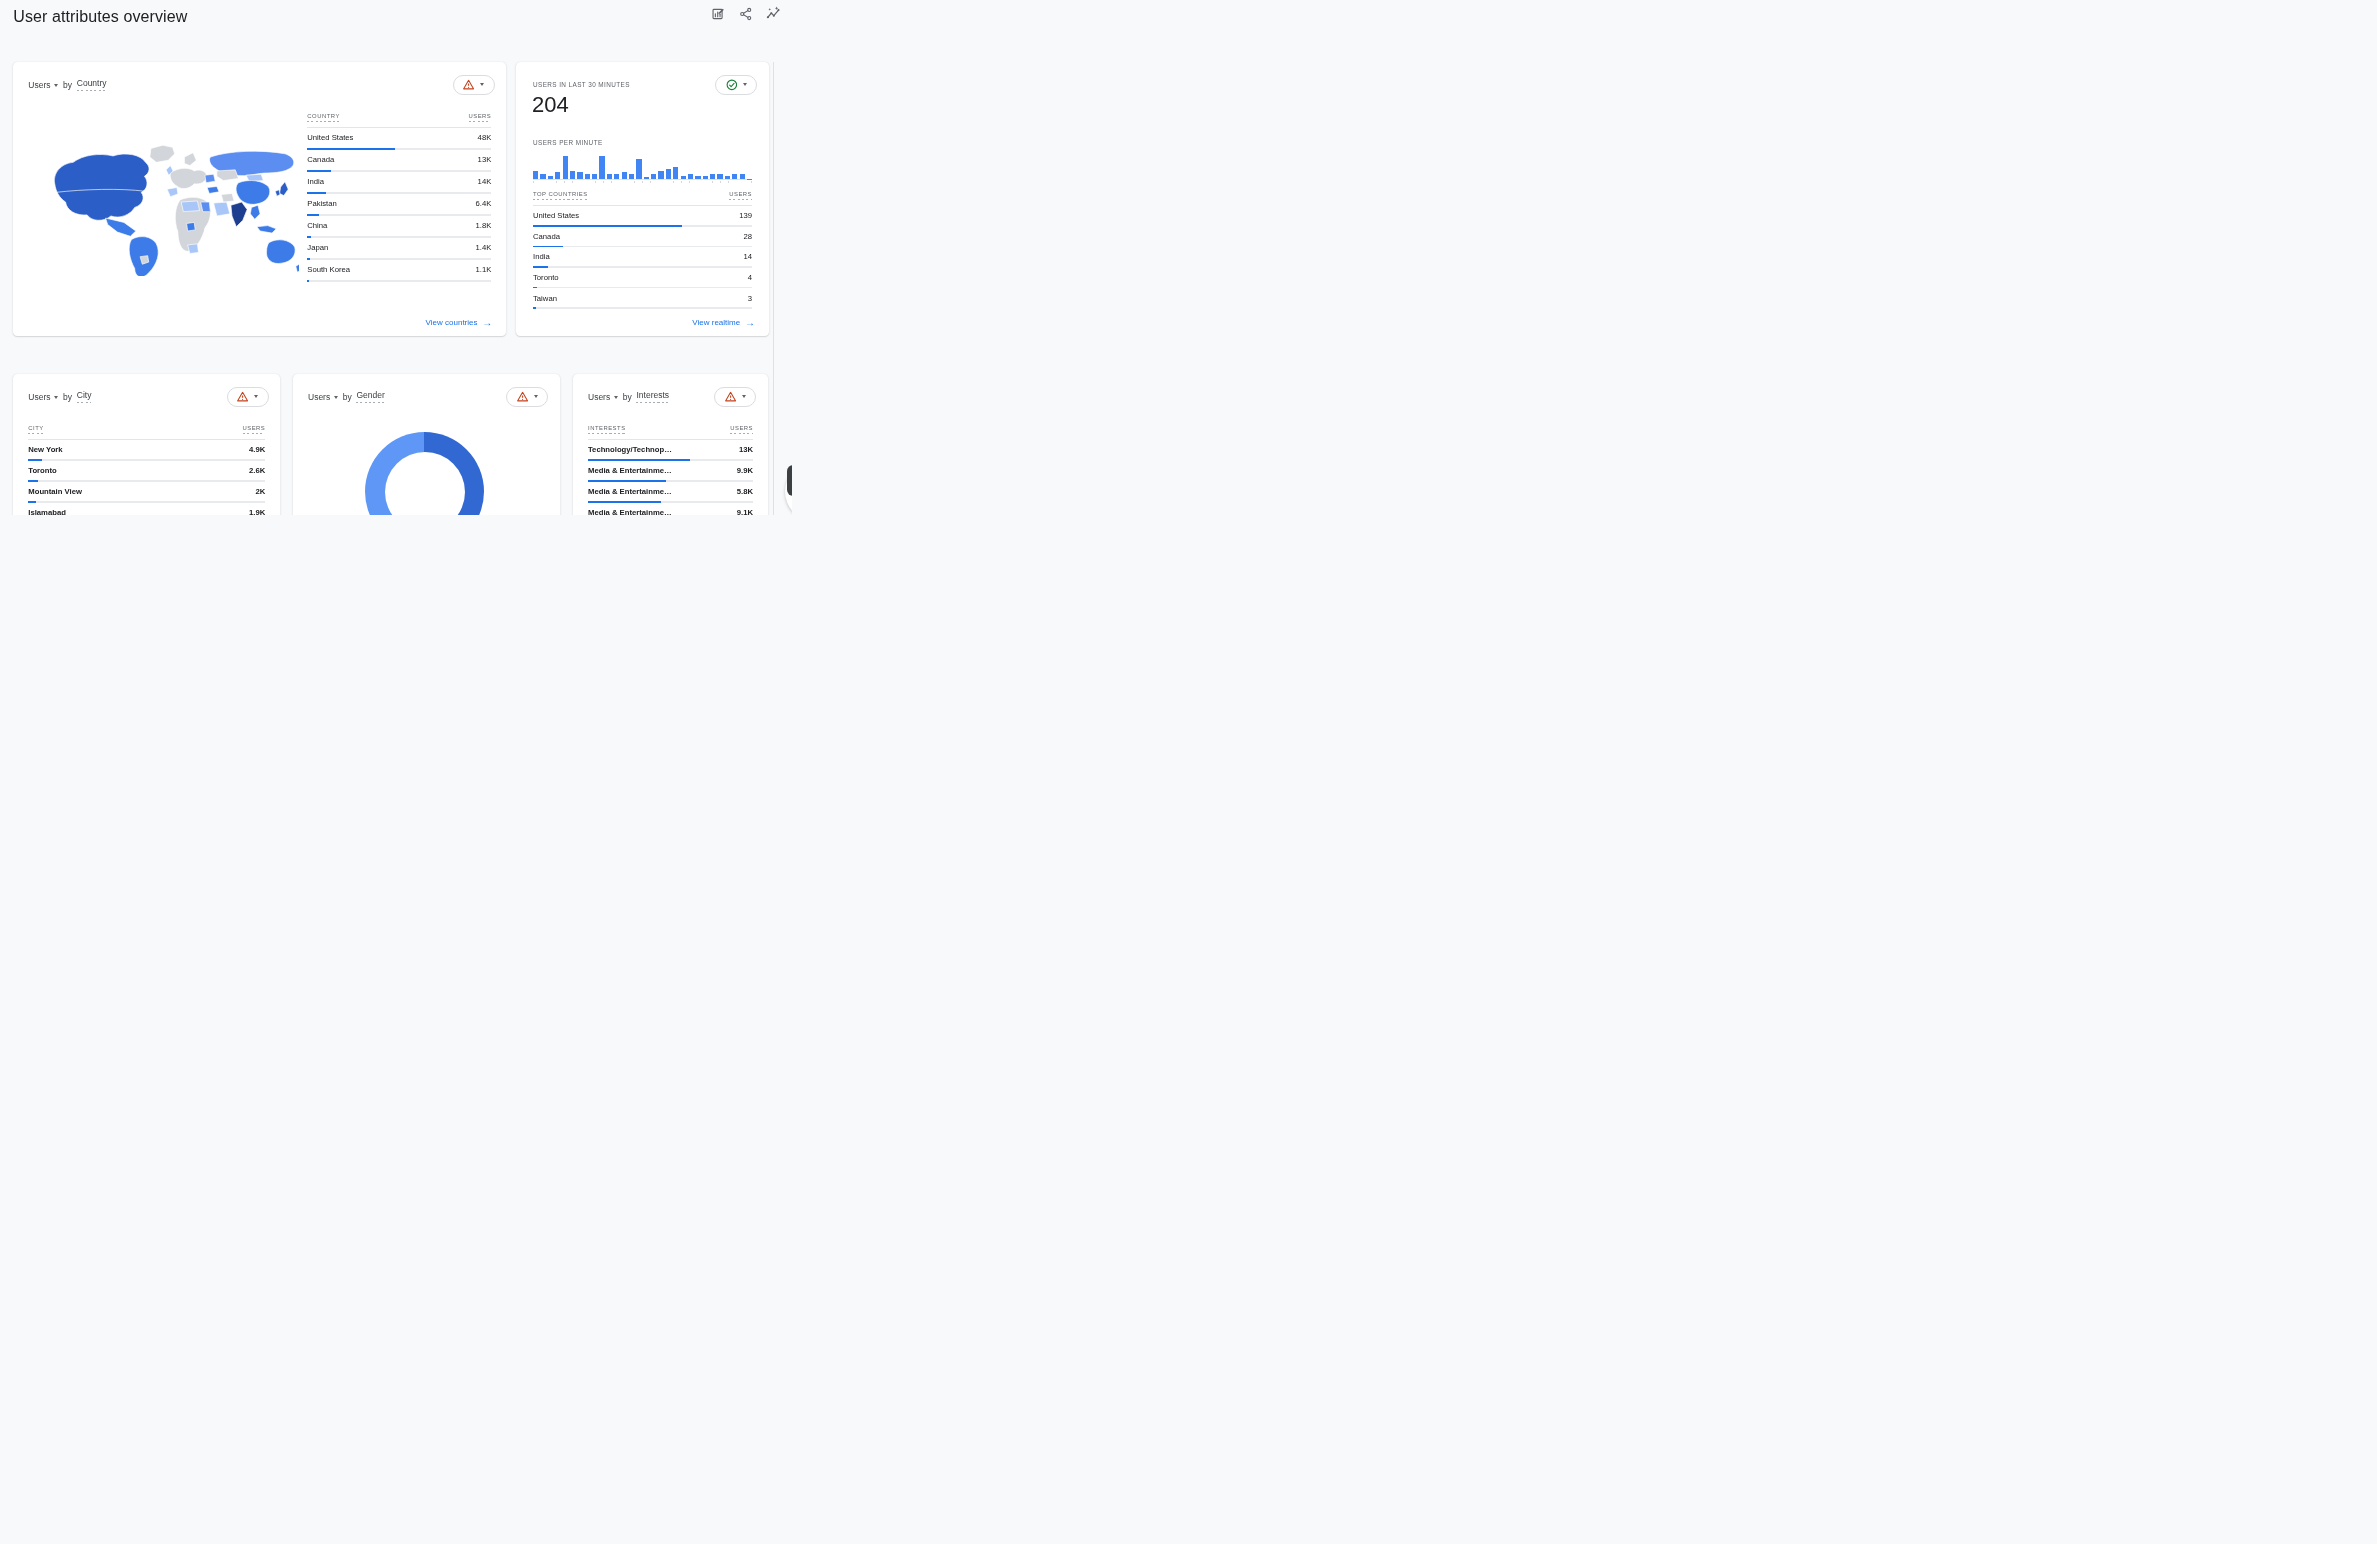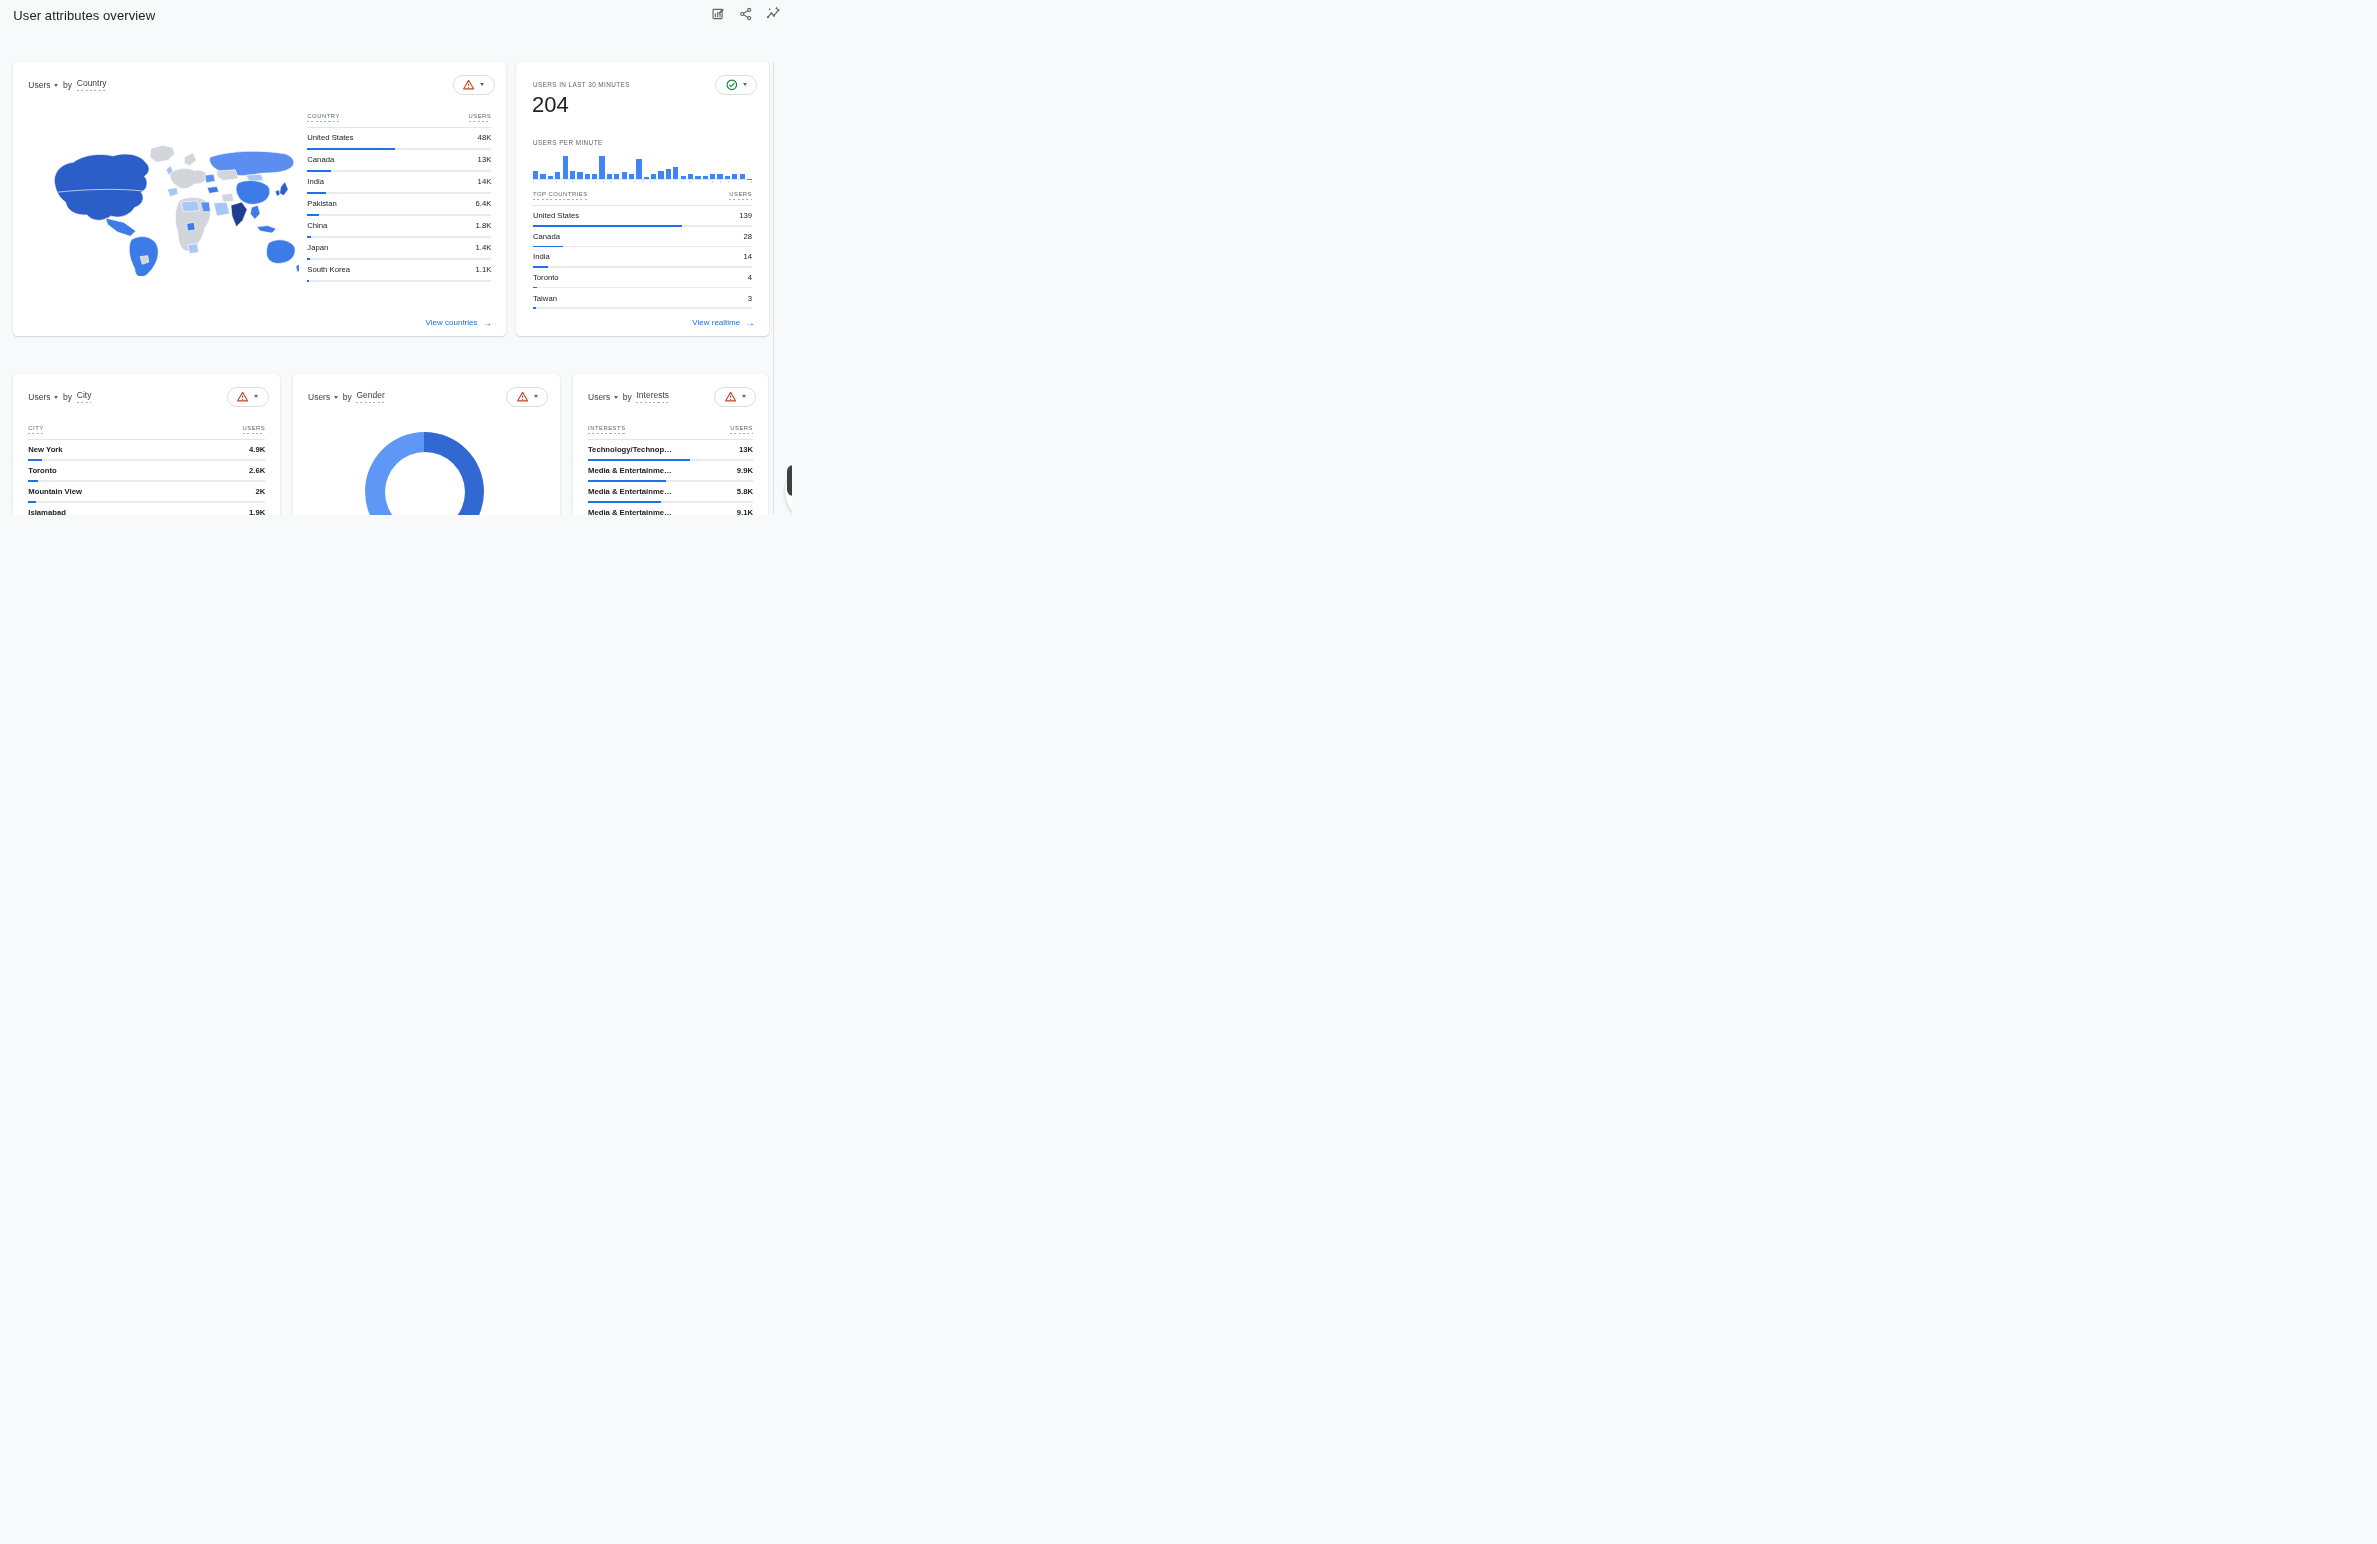--- a/index.html
+++ b/index.html
@@ -6,21 +6,21 @@
     --page_bg:#f8f9fa; --card_bg:#ffffff; --text_primary:#202124; --text_secondary:#5f6368;
     --accent_blue:#1a73e8; --chart_bar_blue:#4184f3; --track_grey:#e9eaed; --divider:#e3e5e8;
     --warning_orange:#c5431d; --ok_green:#188038; --donut_dark:#3268d2; --donut_light:#5e97f5;
     --map_no_data:#d2d5da; --map_q1:#c9dbfb; --map_q2:#a9c6f8; --map_q3:#5b8ef0;
     --map_q4:#3d7ce8; --map_q5:#2b5fc7; --map_q6:#1e3f8f;
   }
   *{margin:0;padding:0;box-sizing:border-box;}
   html,body{background:var(--page_bg);}
   body{font-family:"Liberation Sans","DejaVu Sans",sans-serif;color:var(--text_primary);}
   #app{position:relative;width:792px;height:515px;overflow:hidden;background:var(--page_bg);}
-  .page-title{position:absolute;left:13.3px;top:7.5px;font-size:13px;font-weight:400;color:#202124;letter-spacing:0.1px;}
+  .page-title{position:absolute;left:13.3px;top:7.5px;font-size:16px;font-weight:400;color:#202124;letter-spacing:0.1px;}
   .top-icons{position:absolute;right:10.7px;top:6.4px;display:flex;gap:12.8px;}
   .icon-btn{width:15px;height:15px;border:none;background:transparent;cursor:pointer;display:flex;align-items:center;justify-content:center;padding:0;}
   .icon-btn svg{stroke:#5f6368;fill:none;stroke-width:1.9;stroke-linecap:round;stroke-linejoin:round;}
 
   .card{position:absolute;background:var(--card_bg);border-radius:4.3px;
         box-shadow:0 0.5px 1.1px rgba(60,64,67,.14),0 0.5px 1.6px 0.5px rgba(60,64,67,.06);}
   #card-country{left:13.3px;top:62px;width:493px;height:274px;}
   #card-realtime{left:516px;top:62px;width:253px;height:274px;}
   #card-city{left:13.3px;top:374px;width:267px;height:224px;}
   #card-gender{left:293px;top:374px;width:267px;height:224px;}

